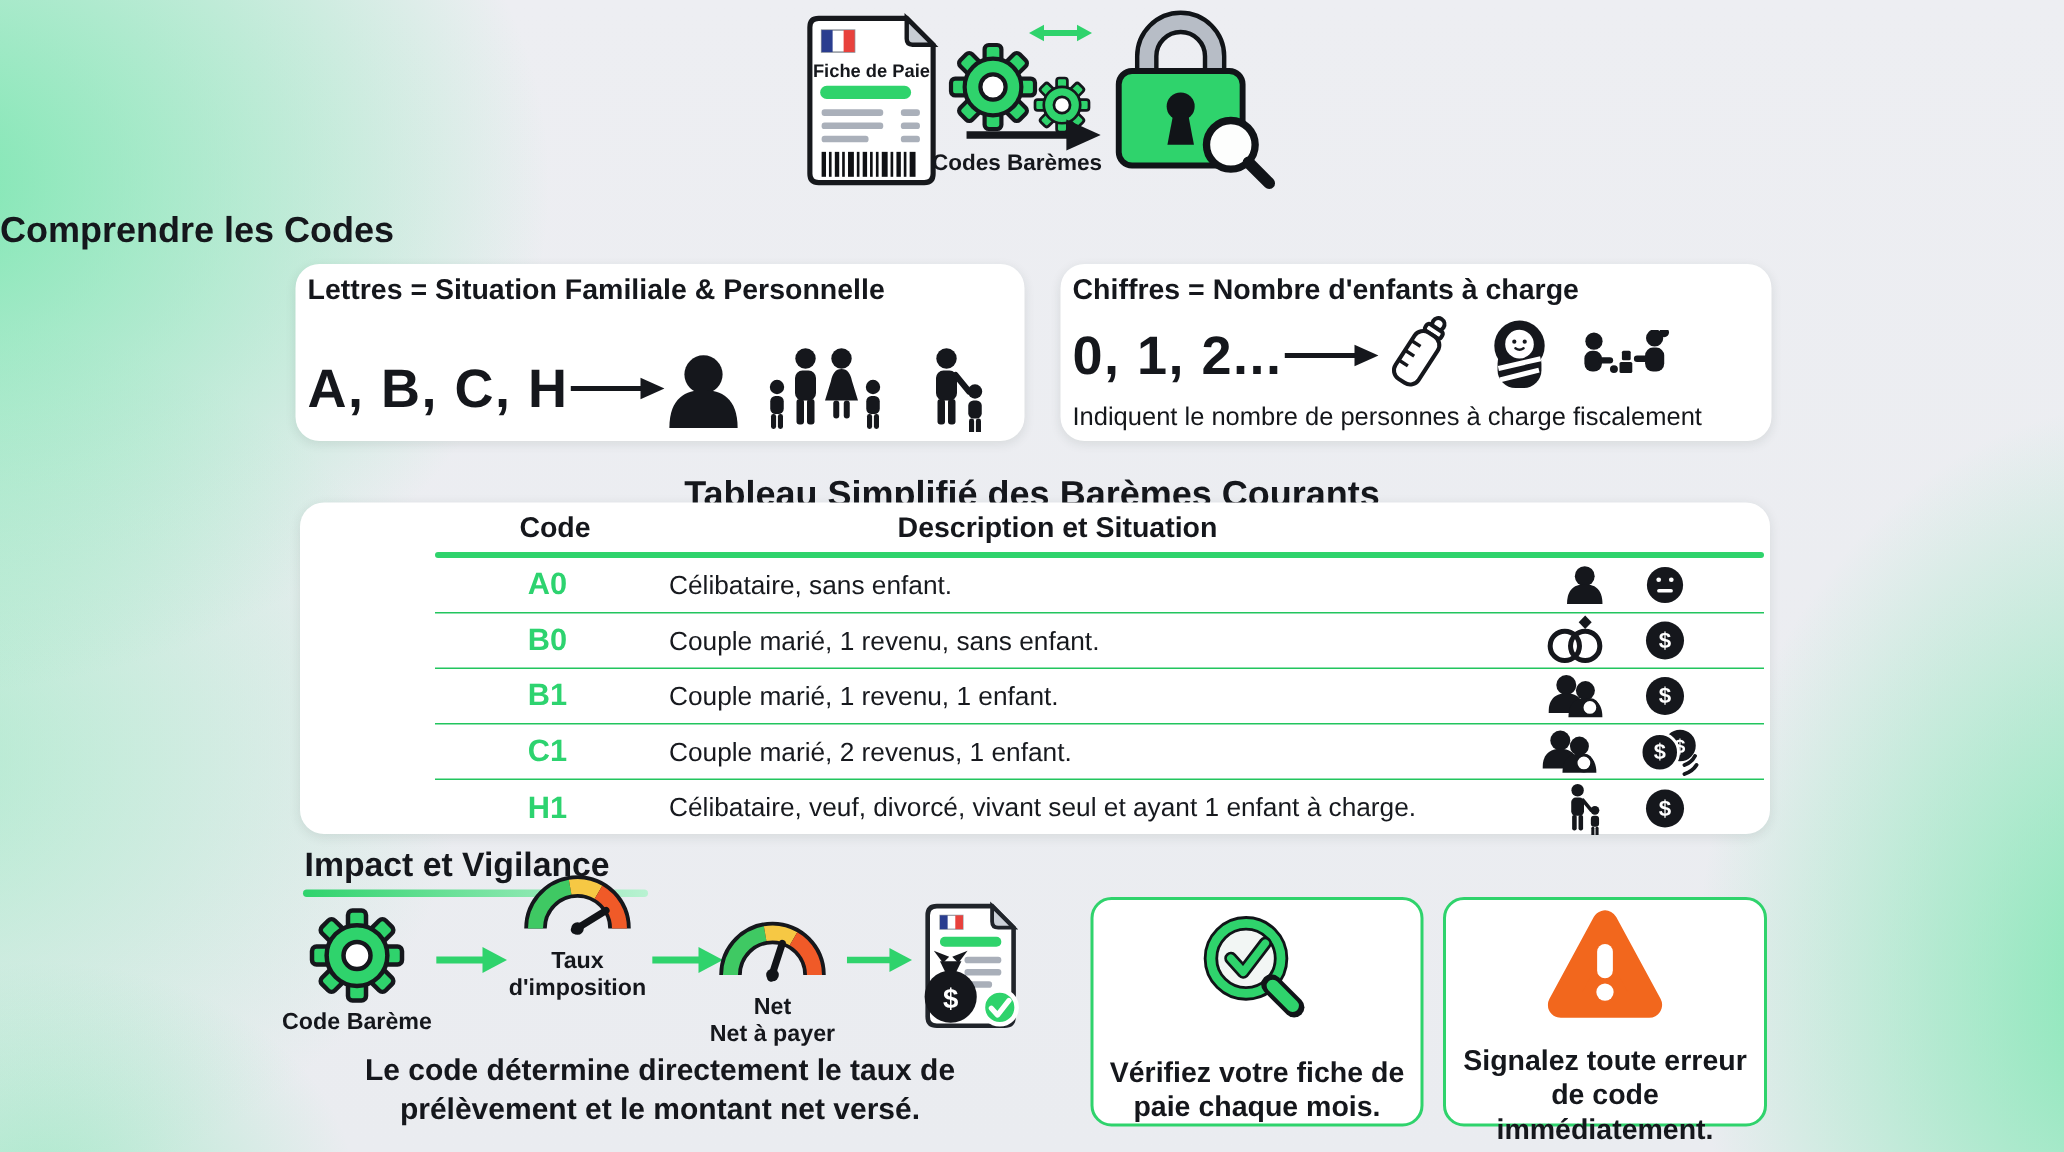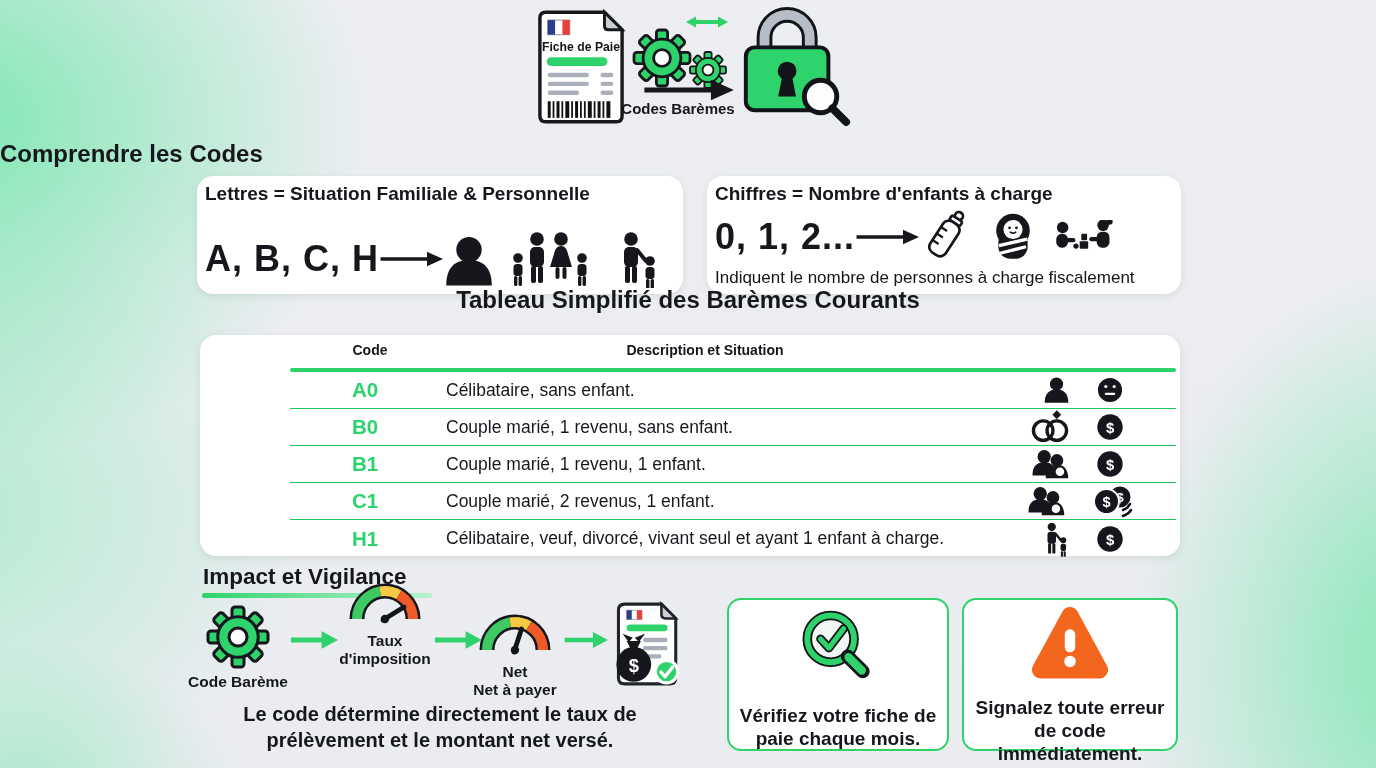--- a/index.html
+++ b/index.html
@@ -10,34 +10,34 @@
       radial-gradient(540px 430px at -5% 66%, rgba(130,233,180,.55), rgba(130,233,180,0) 70%),
       radial-gradient(430px 560px at 104% 86%, rgba(112,230,170,.85), rgba(112,230,170,0) 70%),
       radial-gradient(280px 210px at 2% 104%, rgba(112,230,170,.5), rgba(112,230,170,0) 75%),
       linear-gradient(180deg,#edeef2 0%,#eaecf0 100%);}
   svg{overflow:visible;display:block;font-family:"Liberation Sans","DejaVu Sans",sans-serif;}
   .abs{position:absolute;}
   
   .hlabel{font-weight:700;font-size:15px;text-align:center;}
   
   .title1{top:140px;left:0;right:0;font-size:24px;font-weight:700;text-align:left;}
-  .title2{top:286px;left:0;right:0;font-size:24px;font-weight:700;text-align:center;}
+  .title2{top:316px;left:0;right:0;font-size:24px;font-weight:700;text-align:center;}
   
   .card{background:#fff;border-radius:16px;box-shadow:0 2px 7px rgba(30,50,40,.10);
         display:flex;flex-direction:column;align-items:flex-start;justify-content:space-between;
         padding:7px 8px 6px;box-sizing:border-box;}
   .card-title{font-size:19px;font-weight:700;}
   .card-row{display:flex;align-items:center;}
   .big-codes{font-size:36px;font-weight:700;letter-spacing:1px;}
   .card-cap{font-size:17px;color:#14161a;}
   .icon-row{display:flex;align-items:flex-end;gap:14px;}
   
   .tcard{left:200px;top:335px;width:980px;height:221px;background:#fff;border-radius:16px;
          box-shadow:0 2px 8px rgba(30,50,40,.10);}
-  .thead{position:absolute;top:7px;font-size:14px;font-weight:700;text-align:center;}
+  .thead{position:absolute;top:7px;font-size:19px;font-weight:700;text-align:center;}
   .thead.code{left:90px;width:160px;}
   .thead.desc{left:330px;width:350px;}
   .trule{position:absolute;left:90px;top:33px;width:886px;height:4px;background:#2fd36c;border-radius:2px;}
   .trow{position:absolute;left:90px;width:886px;height:37px;display:flex;align-items:center;
         border-bottom:1px solid #22c55e;box-sizing:border-box;}
   .trow.last{border-bottom:none;}
   .tcode{width:150px;text-align:center;font-size:20.5px;font-weight:700;color:#2dd36f;}
   .tdesc{flex:1;font-size:17.5px;padding-left:6px;color:#17191e;}
   .ticons{position:absolute;right:52px;display:flex;align-items:center;gap:26px;}
   

